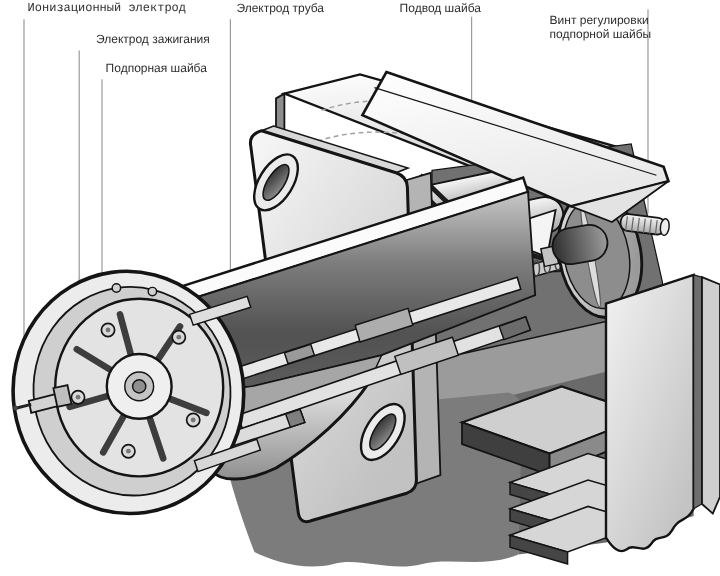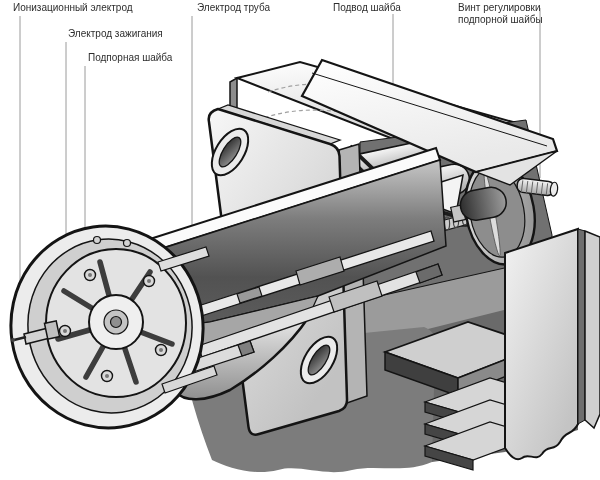--- a/index.html
+++ b/index.html
@@ -222,19 +222,19 @@
   </g>
 
   <g stroke="#141414">
     <polygon points="24,334 56,326 58,336 26,344" fill="#d4d4d4" stroke-width="1.5"></polygon>
     <rect x="46" y="322" width="12" height="16" transform="rotate(-12 52 330)" fill="#bfbfbf" stroke-width="1.5"></rect>
     <line x1="14" y1="340" x2="26" y2="337" stroke="#222" stroke-width="2.5"></line>
     <circle cx="13" cy="340" r="2" fill="#444" stroke="none"></circle>
   </g>
 </svg>
 
-  <div class="lbl" style="left:13px;top:2px;">Ионизационный электрод</div>
-  <div class="lbl" style="left:68px;top:28px;">Электрод зажигания</div>
+  <div class="lbl" style="left:23px;top:2px;font-family:Liberation Mono, monospace;">Ионизационный электрод</div>
+  <div class="lbl" style="left:80px;top:28px;">Электрод зажигания</div>
   <div class="lbl" style="left:88px;top:52px;">Подпорная шайба</div>
   <div class="lbl" style="left:197px;top:2px;">Электрод труба</div>
   <div class="lbl" style="left:333px;top:2px;">Подвод шайба</div>
-  <div class="lbl wrap" style="left:458px;top:2px;">Винт регулировки подпорной шайбы</div>
+  <div class="lbl wrap" style="left:458px;top:12px;">Винт регулировки подпорной шайбы</div>
 </div>
 
 </body></html>

